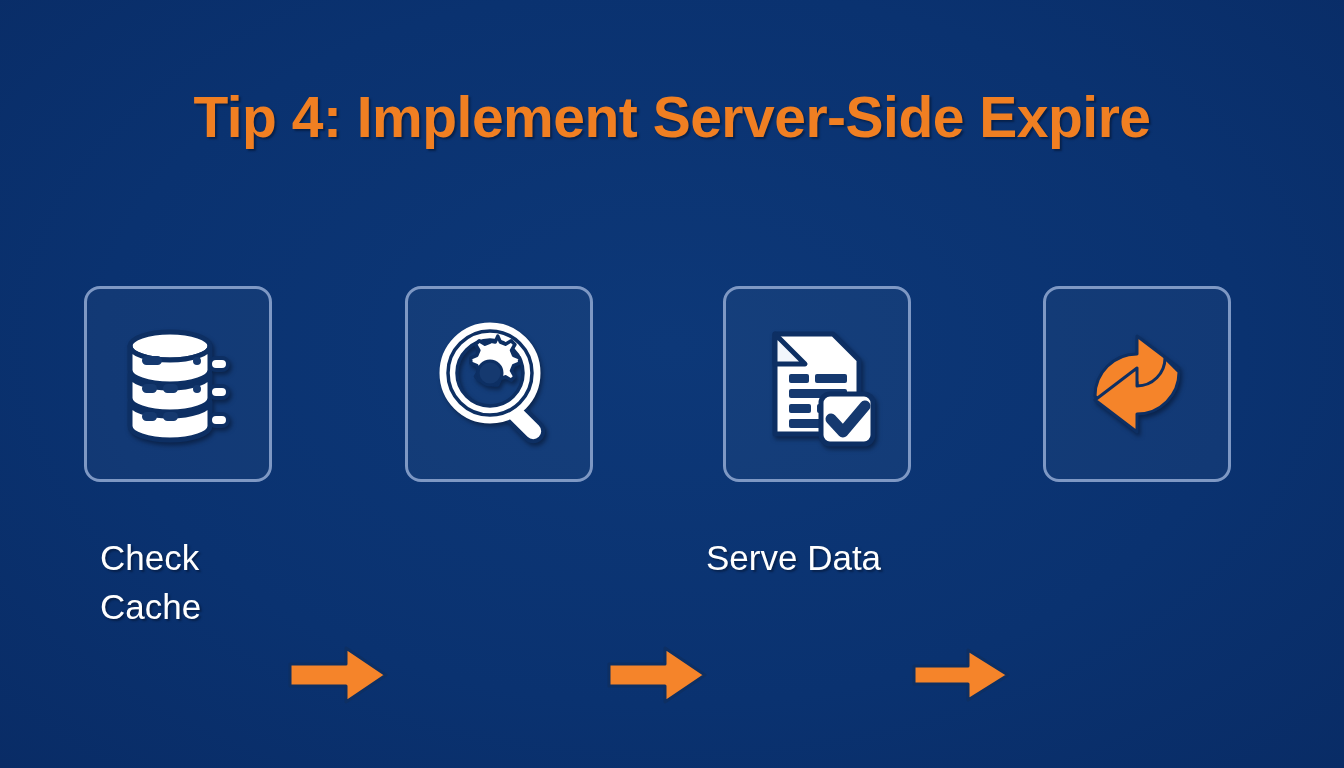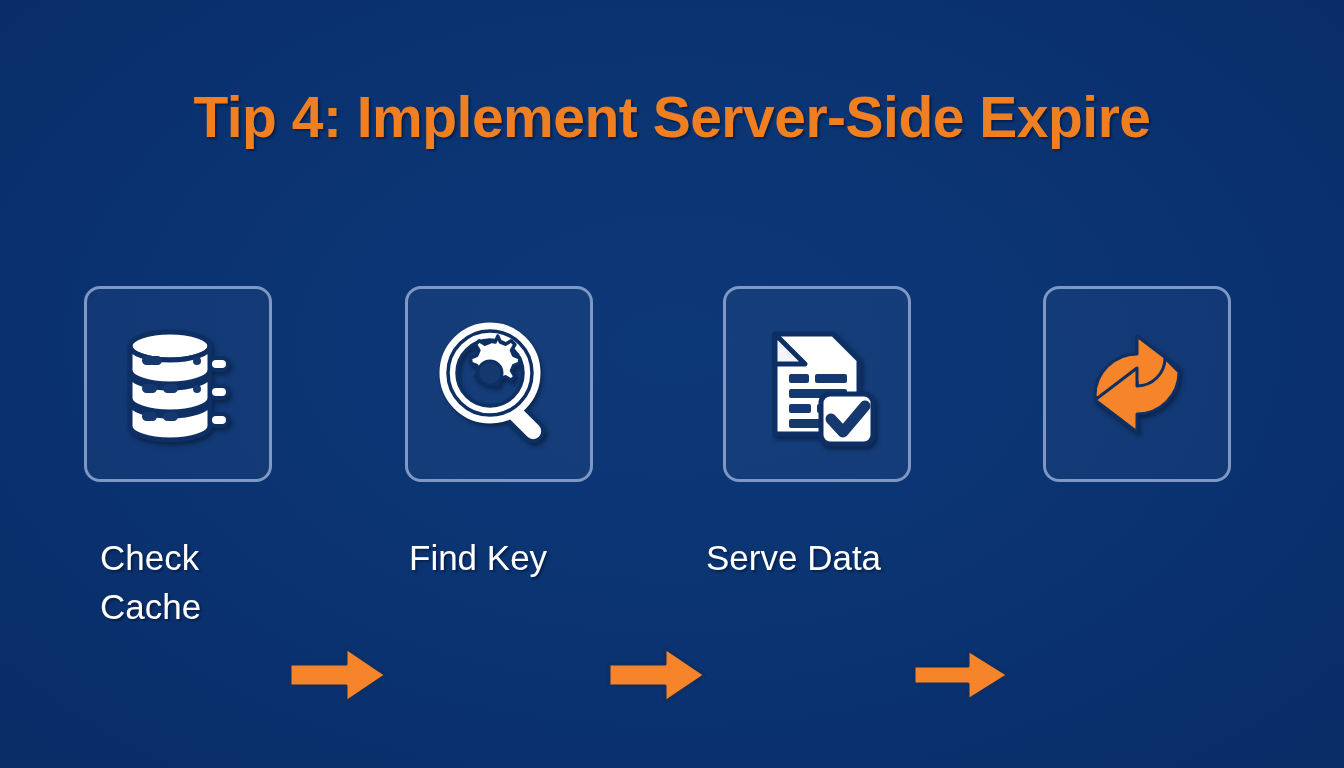--- a/index.html
+++ b/index.html
@@ -233,17 +233,16 @@
           </svg>
         </span>
       </div>
     </div>
 
   </div>
 
   <div class="labels">
     <div class="label label-1">Check
 Cache</div>
-    <div class="label label-2">Find Key</div>
     <div class="label label-3">Serve Data</div>
   </div>
 
 </div>
 
 </body></html>

